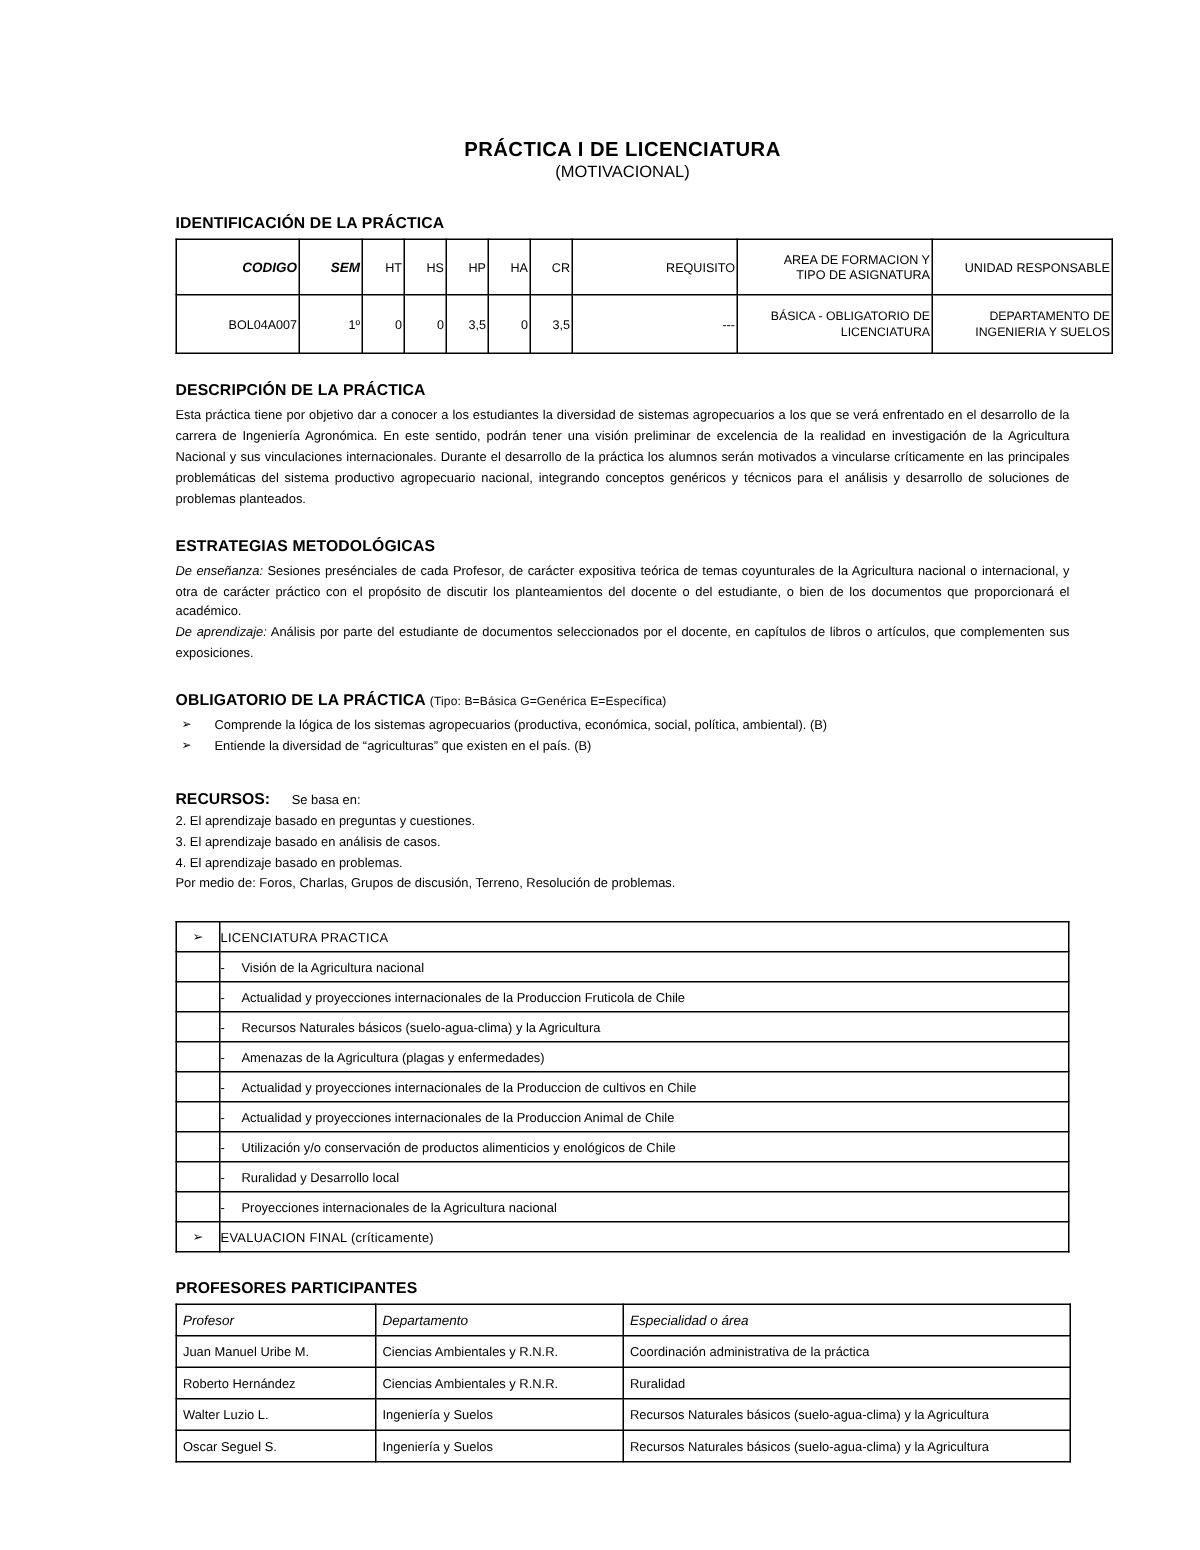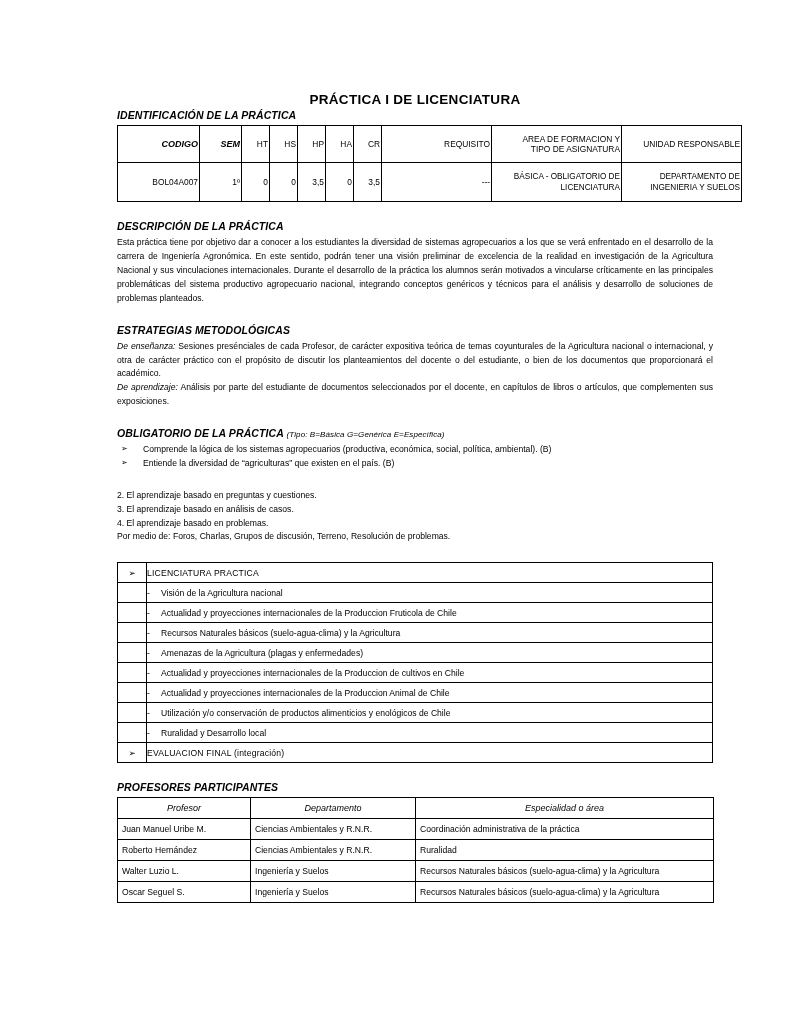--- a/index.html
+++ b/index.html
@@ -43,21 +43,20 @@
     font-size: 11px;
     margin: 0 0 22px 0;
   }
 
   
   .section-head {
     font-size: 10.5px;
     font-weight: bold;
     margin: 0 0 4px 0;
     letter-spacing: 0.1px;
-    font-style: italic;
   }
   .section-head .note {
     font-weight: normal;
     font-size: 8px;
   }
 
   .para {
     font-size: 8.6px;
     line-height: 1.62;
     text-align: justify;
@@ -165,34 +164,35 @@
   }
   table.profesores th, table.profesores td {
     border: 1px solid #000;
     font-size: 8.6px;
     height: 16px;
     padding: 2px 4px;
   }
   table.profesores th {
     font-weight: normal;
     font-style: italic;
-    text-align: center;
+    text-align: left;
     font-size: 9px;
   }
   .prof-col-nombre { width: 133px; }
   .prof-col-depto  { width: 165px; }
   .prof-col-esp    { width: 298px; }
 </style>
 </head>
 <body>
 
 <div class="page">
   <div class="content">
 
     <div class="doc-title">PRÁCTICA   I   DE LICENCIATURA</div>
+    <div class="doc-subtitle">(MOTIVACIONAL)</div>
 
     <div class="block">
       <div class="section-head">IDENTIFICACIÓN DE LA PRÁCTICA</div>
       <table class="ident">
         <colgroup>
           <col class="ident-col-codigo">
             <col class="ident-col-sem">
             <col class="ident-col-n">
             <col class="ident-col-n">
           <col class="ident-col-n">
@@ -260,20 +260,24 @@
         <span class="bullet-mark">➢</span>
         <span class="bullet-text">Comprende la lógica de los sistemas agropecuarios (productiva, económica, social, política, ambiental).   (B)</span>
       </div>
       <div class="bullet-row">
         <span class="bullet-mark">➢</span>
         <span class="bullet-text">Entiende la diversidad de “agriculturas” que existen en el país.   (B)</span>
       </div>
     </div>
 
     <div class="block">
+      <div>
+        <span class="recursos-head">RECURSOS:</span>
+        <span class="recursos-sub">Se basa en:</span>
+      </div>
       <div class="recursos-line">2. El aprendizaje basado en preguntas y cuestiones.</div>
       <div class="recursos-line">3. El aprendizaje basado en análisis de casos.</div>
       <div class="recursos-line">4. El aprendizaje basado en problemas.</div>
       <div class="recursos-line">Por medio de: Foros,   Charlas, Grupos de discusión, Terreno, Resolución de problemas.</div>
     </div>
 
     <div class="block">
       <table class="contenidos">
         <tbody>
             <tr>
@@ -306,22 +310,26 @@
         </tr>
         <tr>
           <td class="cont-mark"></td>
           <td class="cont-sub"><span class="dash">-</span><span>Utilización y/o conservación de productos alimenticios y enológicos de Chile</span></td>
         </tr>
         <tr>
           <td class="cont-mark"></td>
           <td class="cont-sub"><span class="dash">-</span><span>Ruralidad y Desarrollo local</span></td>
         </tr>
         <tr>
+          <td class="cont-mark"></td>
+          <td class="cont-sub"><span class="dash">-</span><span>Proyecciones internacionales de la Agricultura nacional</span></td>
+        </tr>
+        <tr>
           <td class="cont-mark">➢</td>
-          <td class="cont-label">EVALUACION FINAL (integración)</td>
+          <td class="cont-label">EVALUACION FINAL (críticamente)</td>
         </tr>
       </tbody>
         </table>
     </div>
 
     <div class="block" style="margin-top:12px;">
       <div class="section-head">PROFESORES PARTICIPANTES</div>
       <table class="profesores">
         <colgroup>
           <col class="prof-col-nombre">

